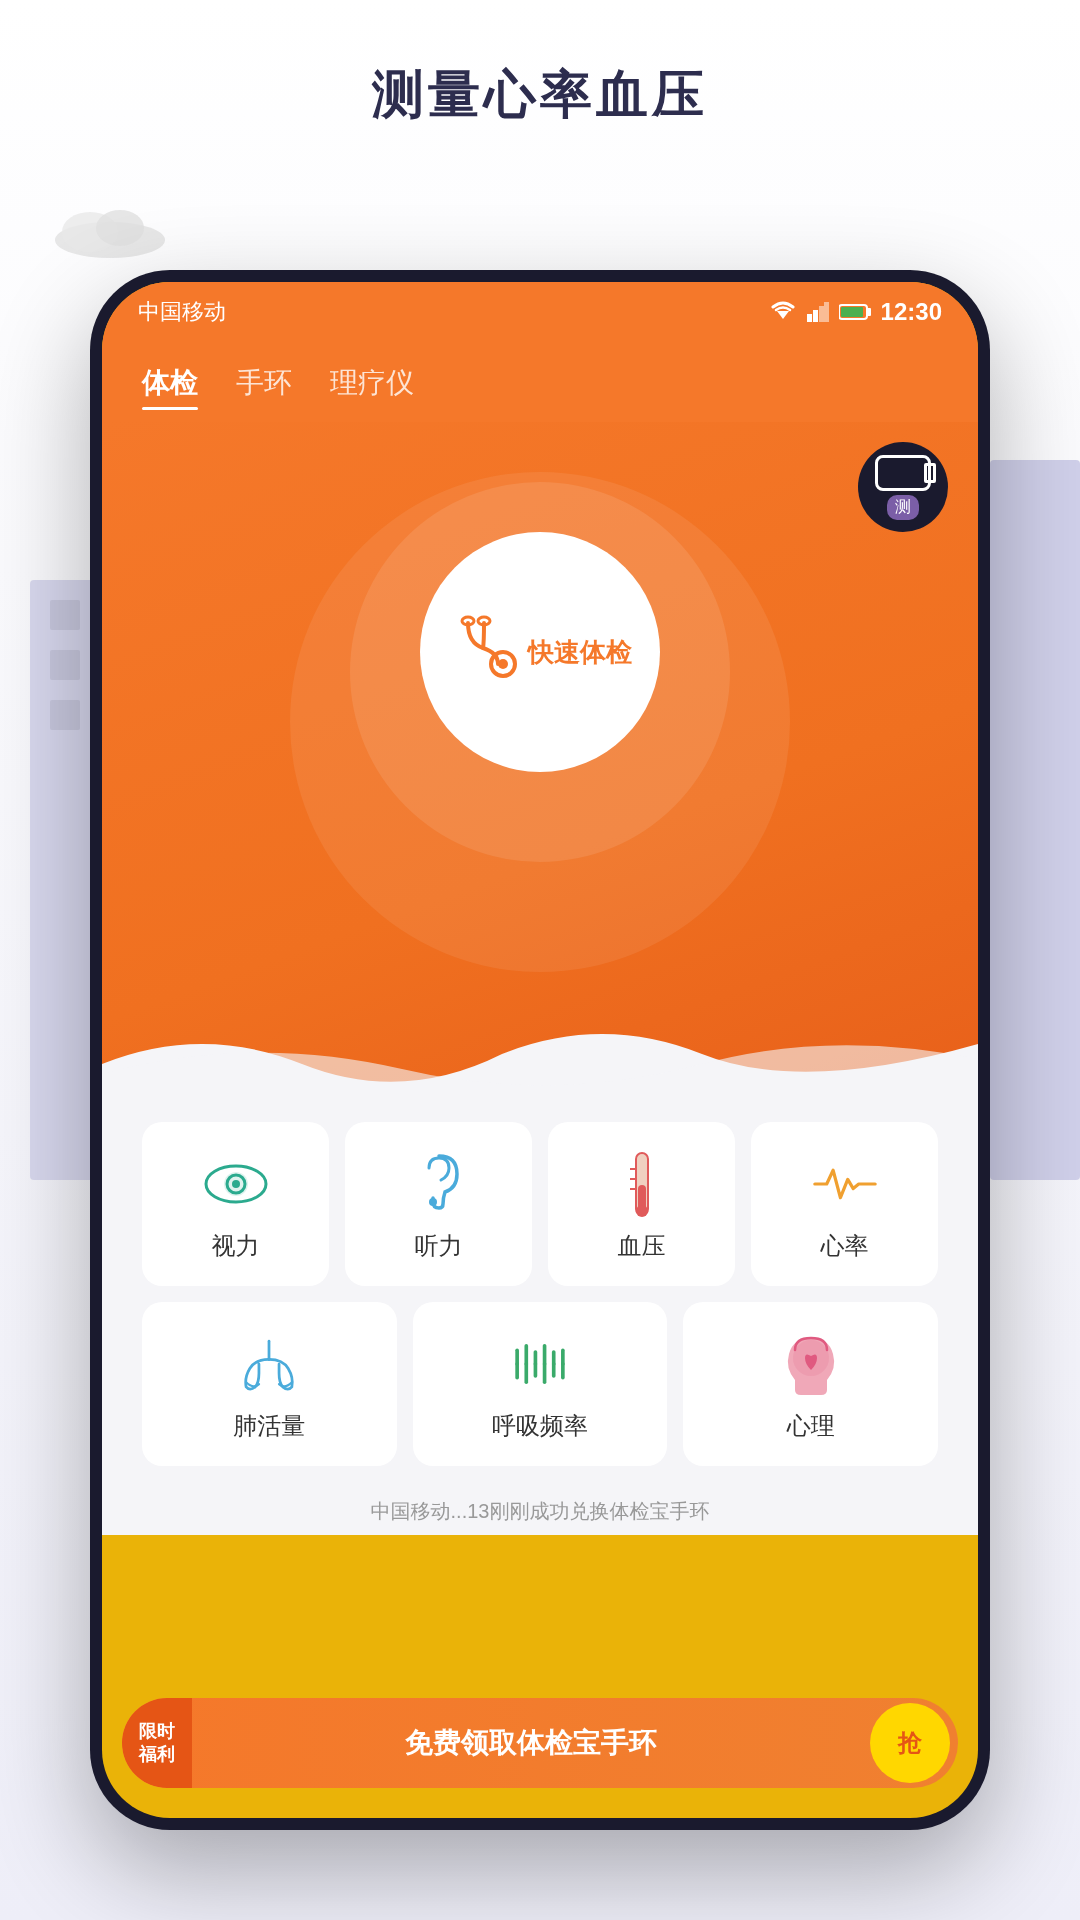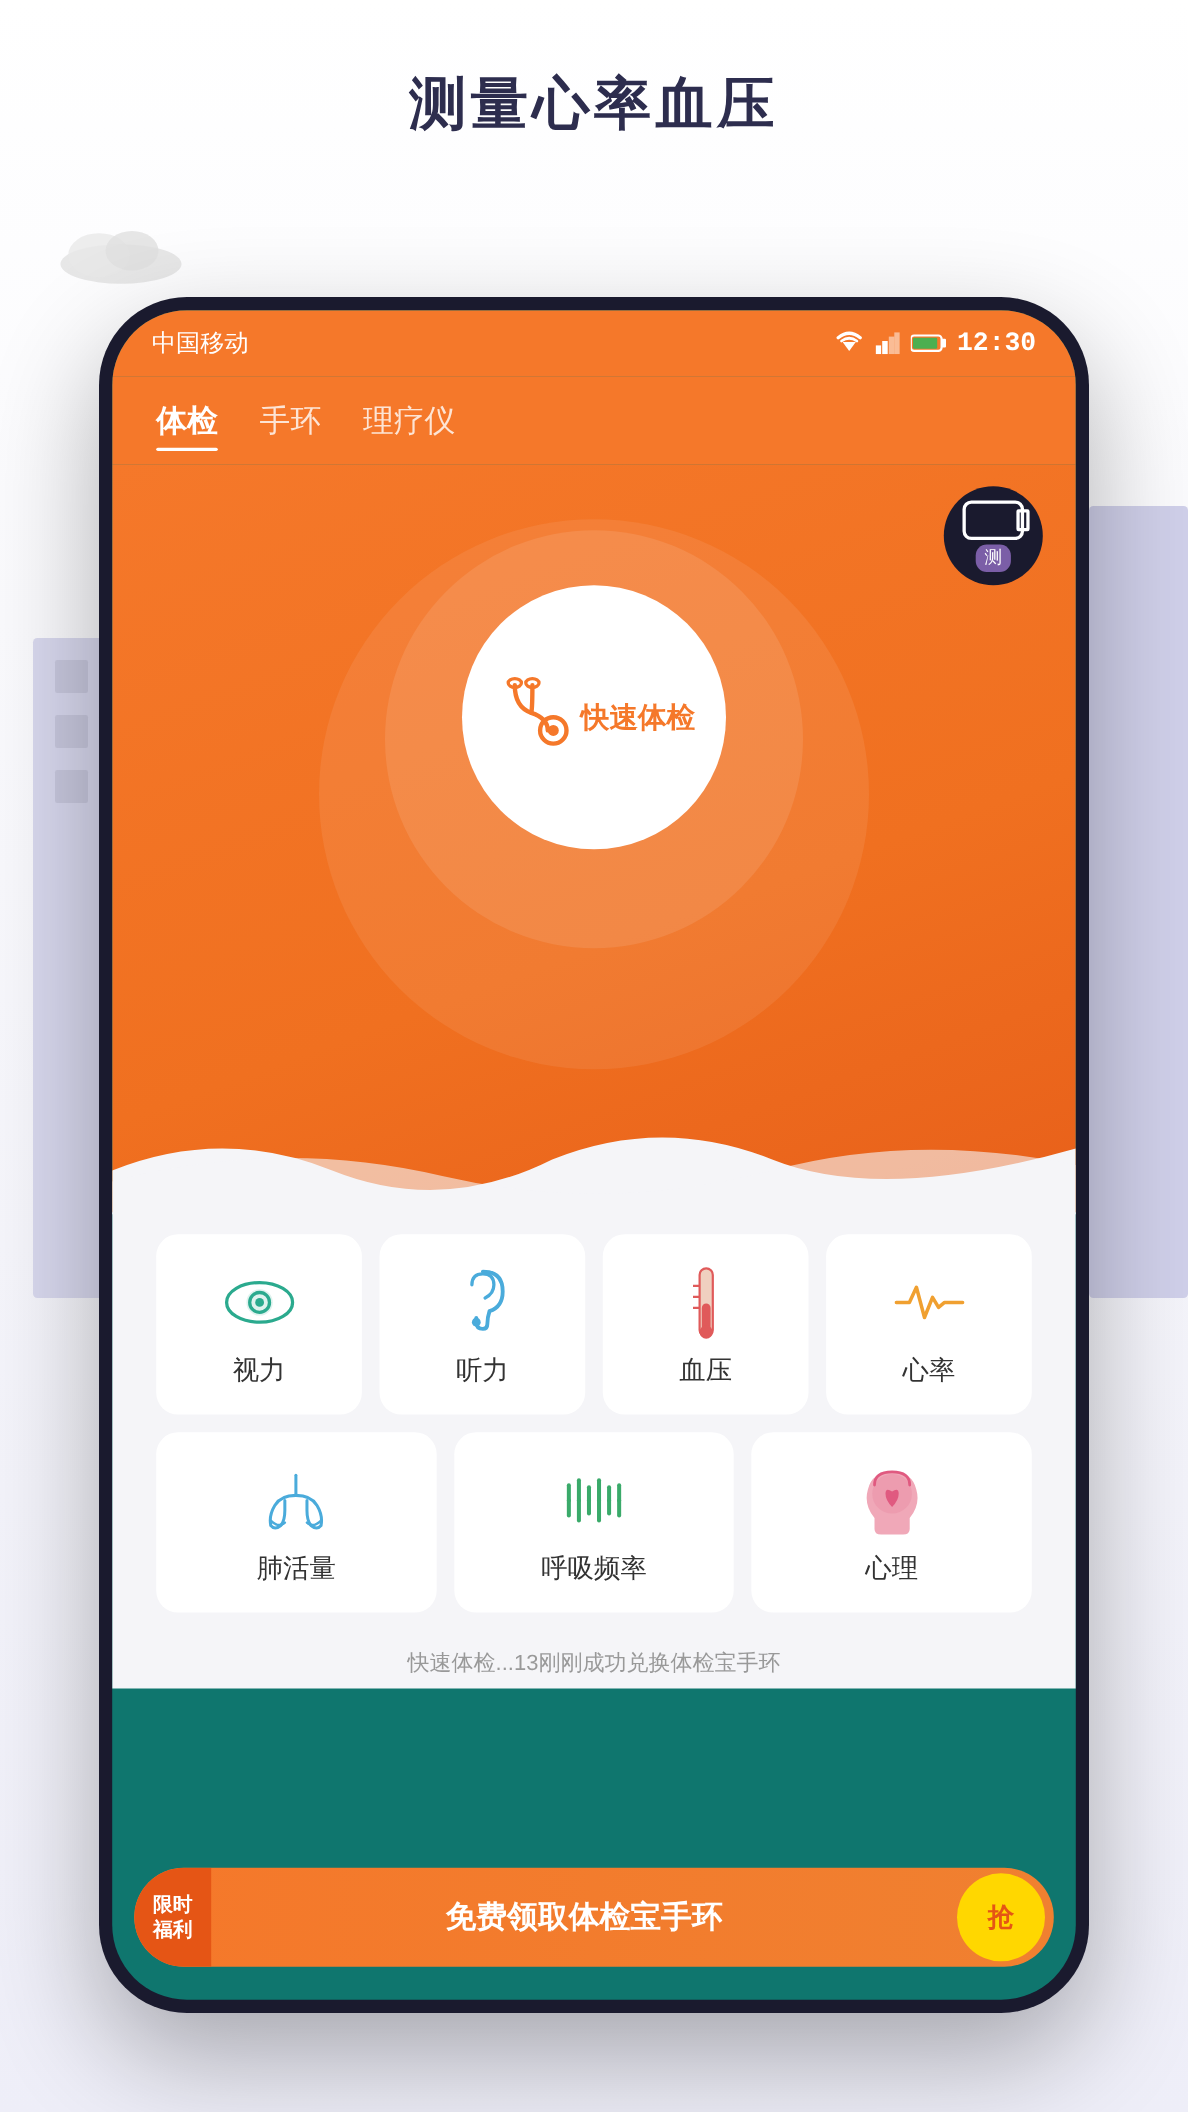--- a/index.html
+++ b/index.html
@@ -89,21 +89,21 @@
     }
 
     .phone-screen {
       position: absolute;
       top: 12px;
       left: 12px;
       right: 12px;
       bottom: 12px;
       border-radius: 68px;
       overflow: hidden;
-      background: #0f766e;
+      background: #eab308;
     }
 
     
     .status-bar {
       height: 60px;
       background: #f5782a;
       display: flex;
       align-items: center;
       justify-content: space-between;
       padding: 0 36px;
@@ -115,21 +115,20 @@
     }
     .status-icons {
       display: flex;
       align-items: center;
       gap: 10px;
     }
     .status-time {
       font-size: 24px;
       color: white;
       font-weight: 600;
-      font-family: Liberation Mono, monospace;
     }
 
     
     .nav-tabs {
       height: 80px;
       background: #f5782a;
       display: flex;
       align-items: flex-end;
       padding: 0 40px 12px;
       gap: 38px;
@@ -562,21 +561,21 @@
 
               <path d="M24,28 Q24,22 30,26 Q36,22 36,28 Q36,34 30,40 Q24,34 24,28 Z" fill="#e05a80"></path>
 
               <path d="M14,20 Q14,8 30,8 Q46,8 46,20" stroke="#e05a80" stroke-width="2.5" fill="none" stroke-linecap="round"></path>
             </svg>
           </div>
           <span class="grid-label">心理</span>
         </div>
       </div>
 
-      <div class="scroll-text">快速体检...13刚刚成功兑换体检宝手环</div>
+      <div class="scroll-text">中国移动...13刚刚成功兑换体检宝手环</div>
     </div>
 
     <div class="bottom-banner">
       <div class="banner-tag">
         <span>限时</span>
         <span>福利</span>
       </div>
       <span class="banner-text">免费领取体检宝手环</span>
       <div class="banner-btn">抢</div>
     </div>

